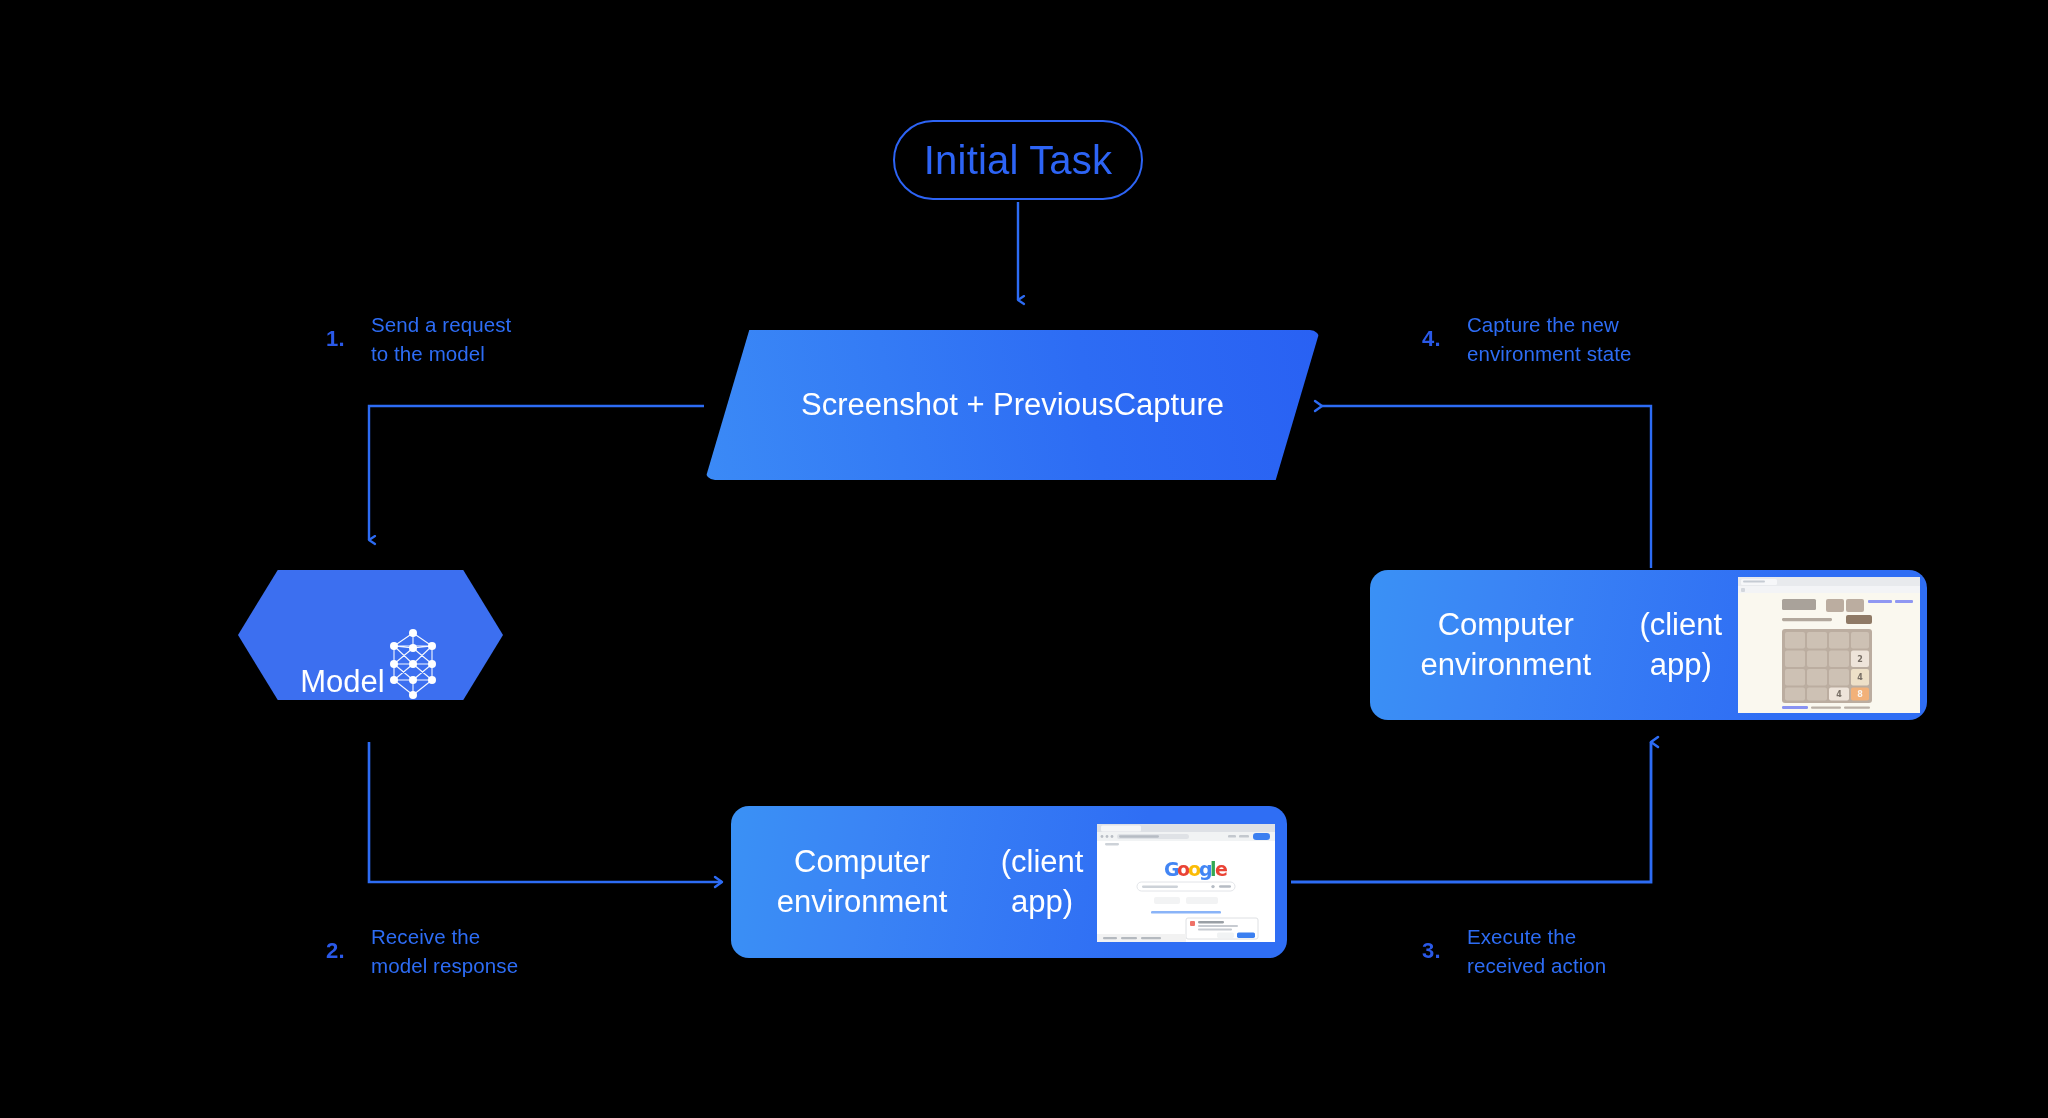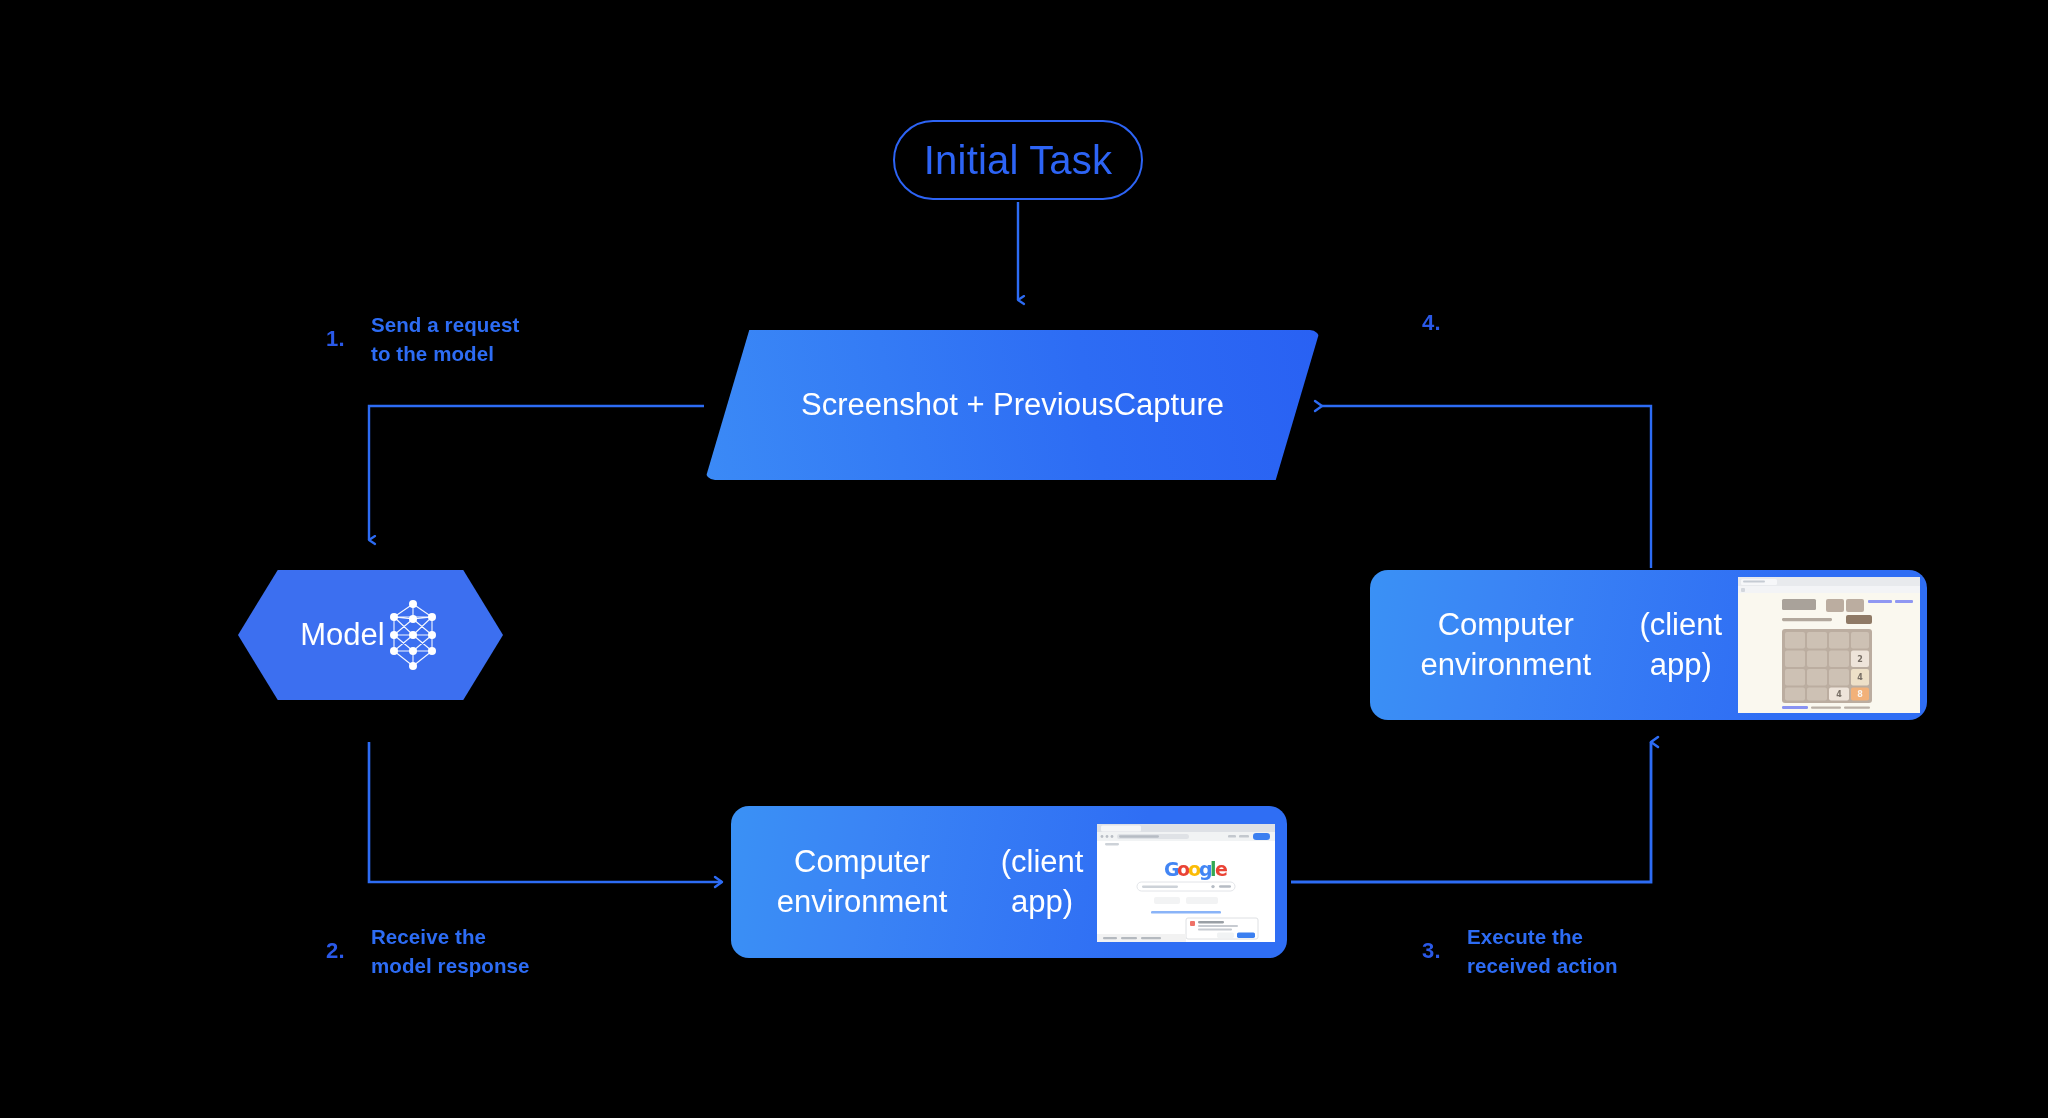--- a/index.html
+++ b/index.html
@@ -41,21 +41,21 @@
     color:#fff;font-size:31px;line-height:1.28;text-align:center;font-weight:400;
   }
 
   
   .hex-wrap{position:absolute;left:238px;top:570px;width:265px;height:130px;}
   .hex{
     position:absolute;inset:0;background:#3c6ff0;
     clip-path:polygon(15% 0%, 85% 0%, 100% 50%, 85% 100%, 15% 100%, 0% 50%);
   }
   .hex-inner{
-    position:absolute;inset:0;display:flex;align-items:center;
+    position:absolute;inset:0;display:flex;align-items:flex-end;
     justify-content:center;
   }
   .hex-inner .mlabel{color:#fff;font-size:31px;font-weight:400;}
   .nn{width:56px;height:72px;display:block;}
 
   
   .card{
     position:absolute;border-radius:18px;overflow:hidden;
     background:linear-gradient(100deg,#3a91f5 0%,#3a84f5 25%,#2f6ef4 72%,#2f6ef4 100%);
   }
@@ -76,21 +76,21 @@
   #thumb-right{left:368px;top:7px;width:182px;height:136px;}
   #thumb-bottom{left:366px;top:18px;width:178px;height:118px;}
   .thumb svg{display:block;width:100%;height:100%;}
 
   
   .step{position:absolute;display:flex;align-items:center;gap:26px;}
   .step .num{
     color:#2a59e8;font-size:22px;font-weight:700;letter-spacing:.3px;
   }
   .step .txt{
-    color:#2d6cf4;font-size:20.5px;font-weight:700;line-height:1.42;
+    color:#2d6cf4;font-size:20.5px;font-weight:400;line-height:1.42;
     white-space:pre-line;letter-spacing:.1px;
   }
   #step1{left:326px;top:310px;}
   #step4{left:1422px;top:310px;}
   #step2{left:326px;top:922px;}
   #step3{left:1422px;top:922px;}
 </style>
 </head>
 <body>
 
@@ -308,20 +308,22 @@
   </div>
 
   <div class="step" id="step1">
     <span class="num">1.</span>
     <span class="txt">Send a request
 to the model</span>
   </div>
 
   <div class="step" id="step4">
     <span class="num">4.</span>
+    <span class="txt">Capture the new
+environment state</span>
   </div>
 
   <div class="step" id="step2">
     <span class="num">2.</span>
     <span class="txt">Receive the
 model response</span>
   </div>
 
   <div class="step" id="step3">
     <span class="num">3.</span>

